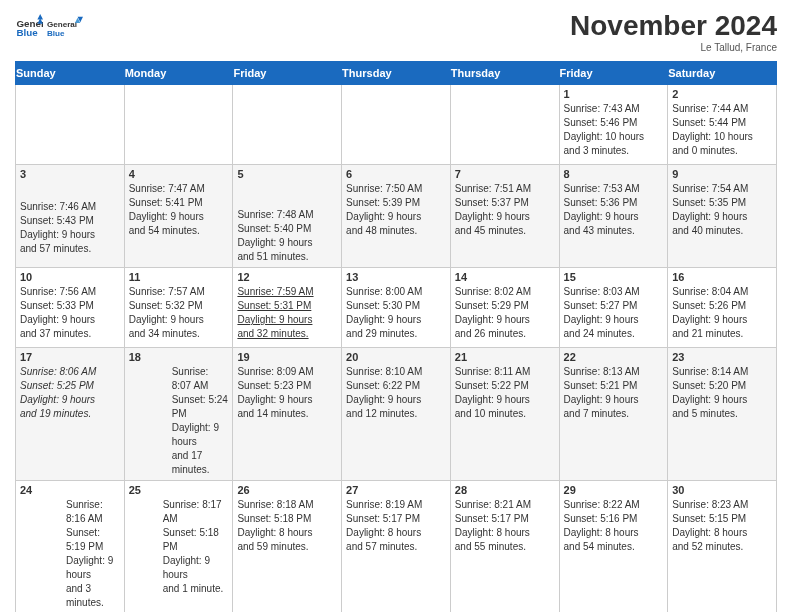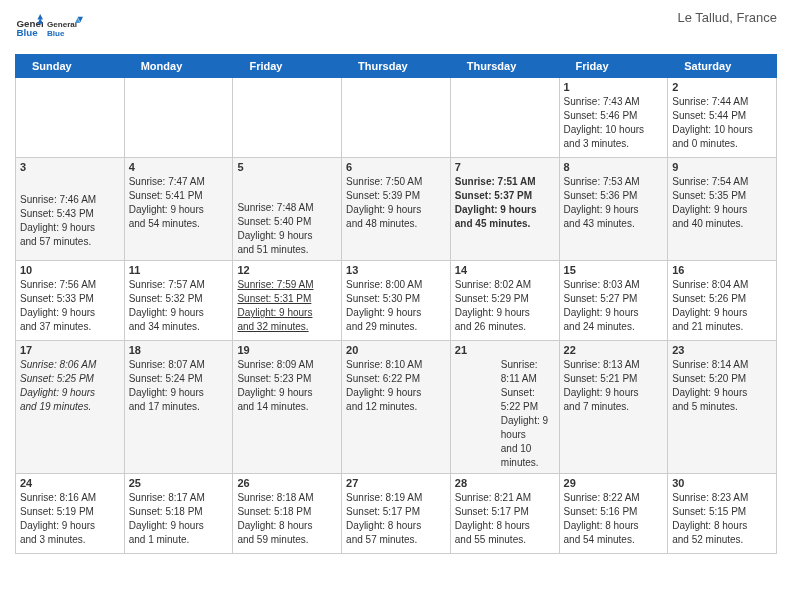--- a/index.html
+++ b/index.html
@@ -32,34 +32,34 @@
     }
     .title-block {
       text-align: right;
     }
     .month-title {
       font-size: 28px;
       font-weight: bold;
       color: #333;
     }
     .location {
-      font-size: 13px;
+      font-size: 10px;
       color: #555;
     }
     table {
       width: 100%;
       border-collapse: collapse;
       table-layout: fixed;
     }
     thead th {
       background-color: #1a6abf;
       color: #fff;
       font-size: 11px;
       font-weight: bold;
-      padding: 5px 16px;
+      padding: 5px 0;
       text-align: left;
       border: 1px solid #1a6abf;
     }
     tbody td {
       border: 1px solid #ccc;
       vertical-align: top;
       padding: 3px 4px;
       font-size: 9px;
       color: #333;
       height: 80px;
@@ -101,20 +101,21 @@
           <svg width="36" height="36" viewBox="0 0 80 50">
             <text x="0" y="22" font-family="Arial" font-size="18" font-weight="bold" fill="#333">General</text>
             <text x="0" y="42" font-family="Arial" font-size="18" font-weight="bold" fill="#1a6abf">Blue</text>
             <polygon points="68,0 80,0 74,12" fill="#1a6abf"></polygon>
             <polygon points="62,14 74,14 68,2" fill="#4a9ad4"></polygon>
           </svg>
         </div>
       </div>
     </div>
     <div class="title-block">
+      <div class="month-title">November 2024</div>
       <div class="location">Le Tallud, France</div>
     </div>
   </div>
 
   <table>
     <thead>
       <tr>
         <th>Sunday</th>
         <th>Monday</th>
         <th>Friday</th>
@@ -170,21 +171,21 @@
           </td>
           <td>
             <span class="day-num">6</span>
             <div class="day-info" style="white-space: pre-line;">Sunrise: 7:50 AM
 Sunset: 5:39 PM
 Daylight: 9 hours
 and 48 minutes.</div>
           </td>
           <td>
             <span class="day-num">7</span>
-            <div class="day-info" style="white-space: pre-line; font-weight: bold;">Sunrise: 7:51 AM
+            <div class="day-info" style="white-space: pre-line;">Sunrise: 7:51 AM
 Sunset: 5:37 PM
 Daylight: 9 hours
 and 45 minutes.</div>
           </td>
           <td>
             <span class="day-num">8</span>
             <div class="day-info" style="white-space: pre-line;">Sunrise: 7:53 AM
 Sunset: 5:36 PM
 Daylight: 9 hours
 and 43 minutes.</div>
@@ -251,42 +252,42 @@
         <tr>
           <td>
             <span class="day-num">17</span>
             <div class="day-info" style="white-space: pre-line; font-style: italic;">Sunrise: 8:06 AM
 Sunset: 5:25 PM
 Daylight: 9 hours
 and 19 minutes.</div>
           </td>
           <td>
             <span class="day-num">18</span>
-            <div class="day-info" style="white-space: pre-line;">Sunrise: 8:07 AM
+            <div class="day-info" style="white-space: pre-line; margin-left: 43px;">Sunrise: 8:07 AM
 Sunset: 5:24 PM
 Daylight: 9 hours
 and 17 minutes.</div>
           </td>
           <td>
             <span class="day-num">19</span>
             <div class="day-info" style="white-space: pre-line;">Sunrise: 8:09 AM
 Sunset: 5:23 PM
 Daylight: 9 hours
 and 14 minutes.</div>
           </td>
           <td>
             <span class="day-num">20</span>
             <div class="day-info" style="white-space: pre-line;">Sunrise: 8:10 AM
 Sunset: 6:22 PM
 Daylight: 9 hours
 and 12 minutes.</div>
           </td>
           <td>
             <span class="day-num">21</span>
-            <div class="day-info" style="white-space: pre-line; margin-left: 46px;">Sunrise: 8:11 AM
+            <div class="day-info" style="white-space: pre-line;">Sunrise: 8:11 AM
 Sunset: 5:22 PM
 Daylight: 9 hours
 and 10 minutes.</div>
           </td>
           <td>
             <span class="day-num">22</span>
             <div class="day-info" style="white-space: pre-line;">Sunrise: 8:13 AM
 Sunset: 5:21 PM
 Daylight: 9 hours
 and 7 minutes.</div>
@@ -295,28 +296,28 @@
             <span class="day-num">23</span>
             <div class="day-info" style="white-space: pre-line;">Sunrise: 8:14 AM
 Sunset: 5:20 PM
 Daylight: 9 hours
 and 5 minutes.</div>
           </td>
         </tr>
         <tr>
           <td>
             <span class="day-num">24</span>
-            <div class="day-info" style="white-space: pre-line;">Sunrise: 8:16 AM
+            <div class="day-info" style="white-space: pre-line; margin-left: 46px;">Sunrise: 8:16 AM
 Sunset: 5:19 PM
 Daylight: 9 hours
 and 3 minutes.</div>
           </td>
           <td>
             <span class="day-num">25</span>
-            <div class="day-info" style="white-space: pre-line;">Sunrise: 8:17 AM
+            <div class="day-info" style="white-space: pre-line; margin-left: 34px;">Sunrise: 8:17 AM
 Sunset: 5:18 PM
 Daylight: 9 hours
 and 1 minute.</div>
           </td>
           <td>
             <span class="day-num">26</span>
             <div class="day-info" style="white-space: pre-line;">Sunrise: 8:18 AM
 Sunset: 5:18 PM
 Daylight: 8 hours
 and 59 minutes.</div>

